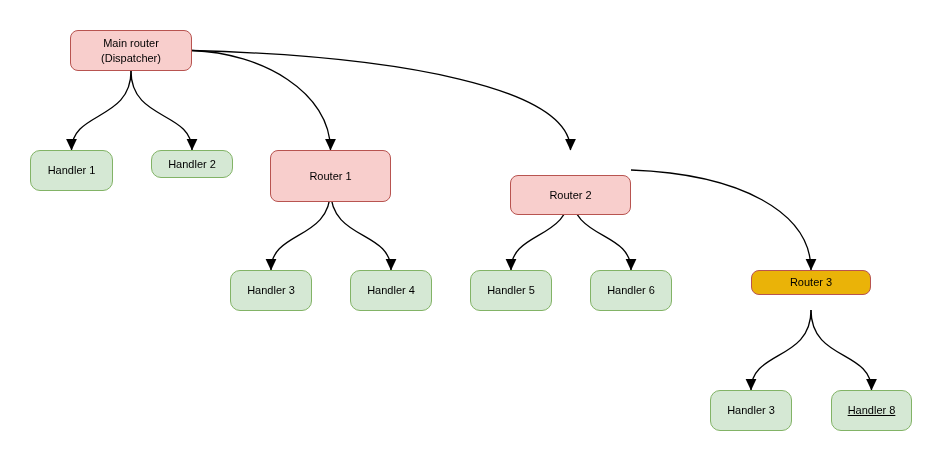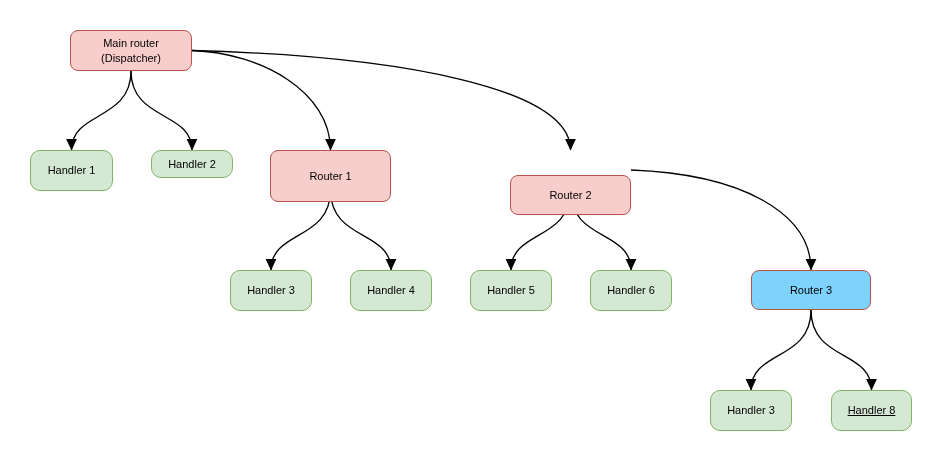--- a/index.html
+++ b/index.html
@@ -103,21 +103,21 @@
   </div>
 
   <div class="node handler" style="left: 470px; top: 270px; width: 82px; height: 41px; background: rgb(213, 232, 212); border-color: rgb(130, 179, 102);">
     <span>Handler 5</span>
   </div>
 
   <div class="node handler" style="left: 590px; top: 270px; width: 82px; height: 41px; background: rgb(213, 232, 212); border-color: rgb(130, 179, 102);">
     <span>Handler 6</span>
   </div>
 
-  <div class="node router" style="left: 751px; top: 270px; width: 120px; height: 40px; background: #7dd3fc; border-color: rgb(184, 84, 80);">
+  <div class="node router" style="left: 751px; top: 270px; width: 120px; height: 25px; background: #eab308; border-color: rgb(184, 84, 80);">
     <span>Router 3</span>
   </div>
 
   <div class="node handler" style="left: 710px; top: 390px; width: 82px; height: 41px; background: rgb(213, 232, 212); border-color: rgb(130, 179, 102);">
     <span>Handler 3</span>
   </div>
 
   <div class="node handler" style="left: 831px; top: 390px; width: 81px; height: 41px; background: rgb(213, 232, 212); border-color: rgb(130, 179, 102); text-decoration: underline;">
     <span>Handler 8</span>
   </div>

